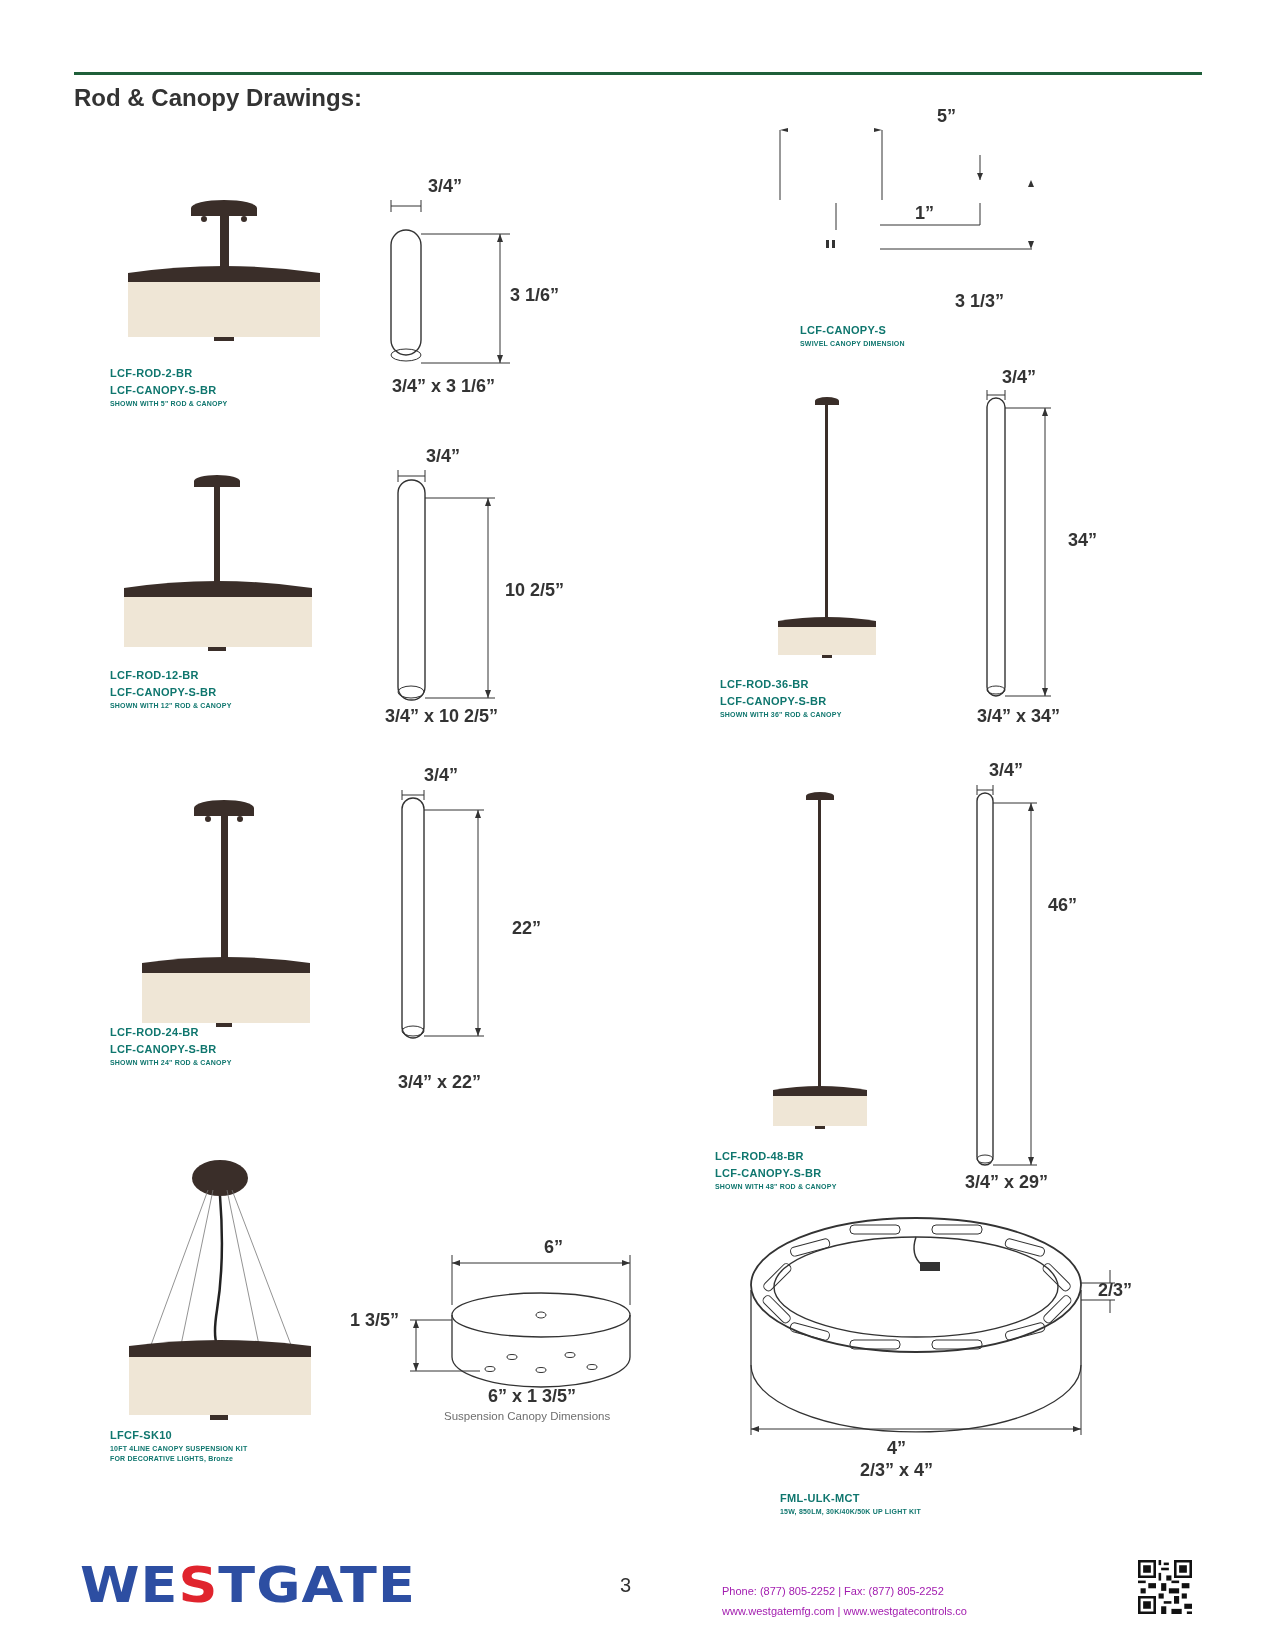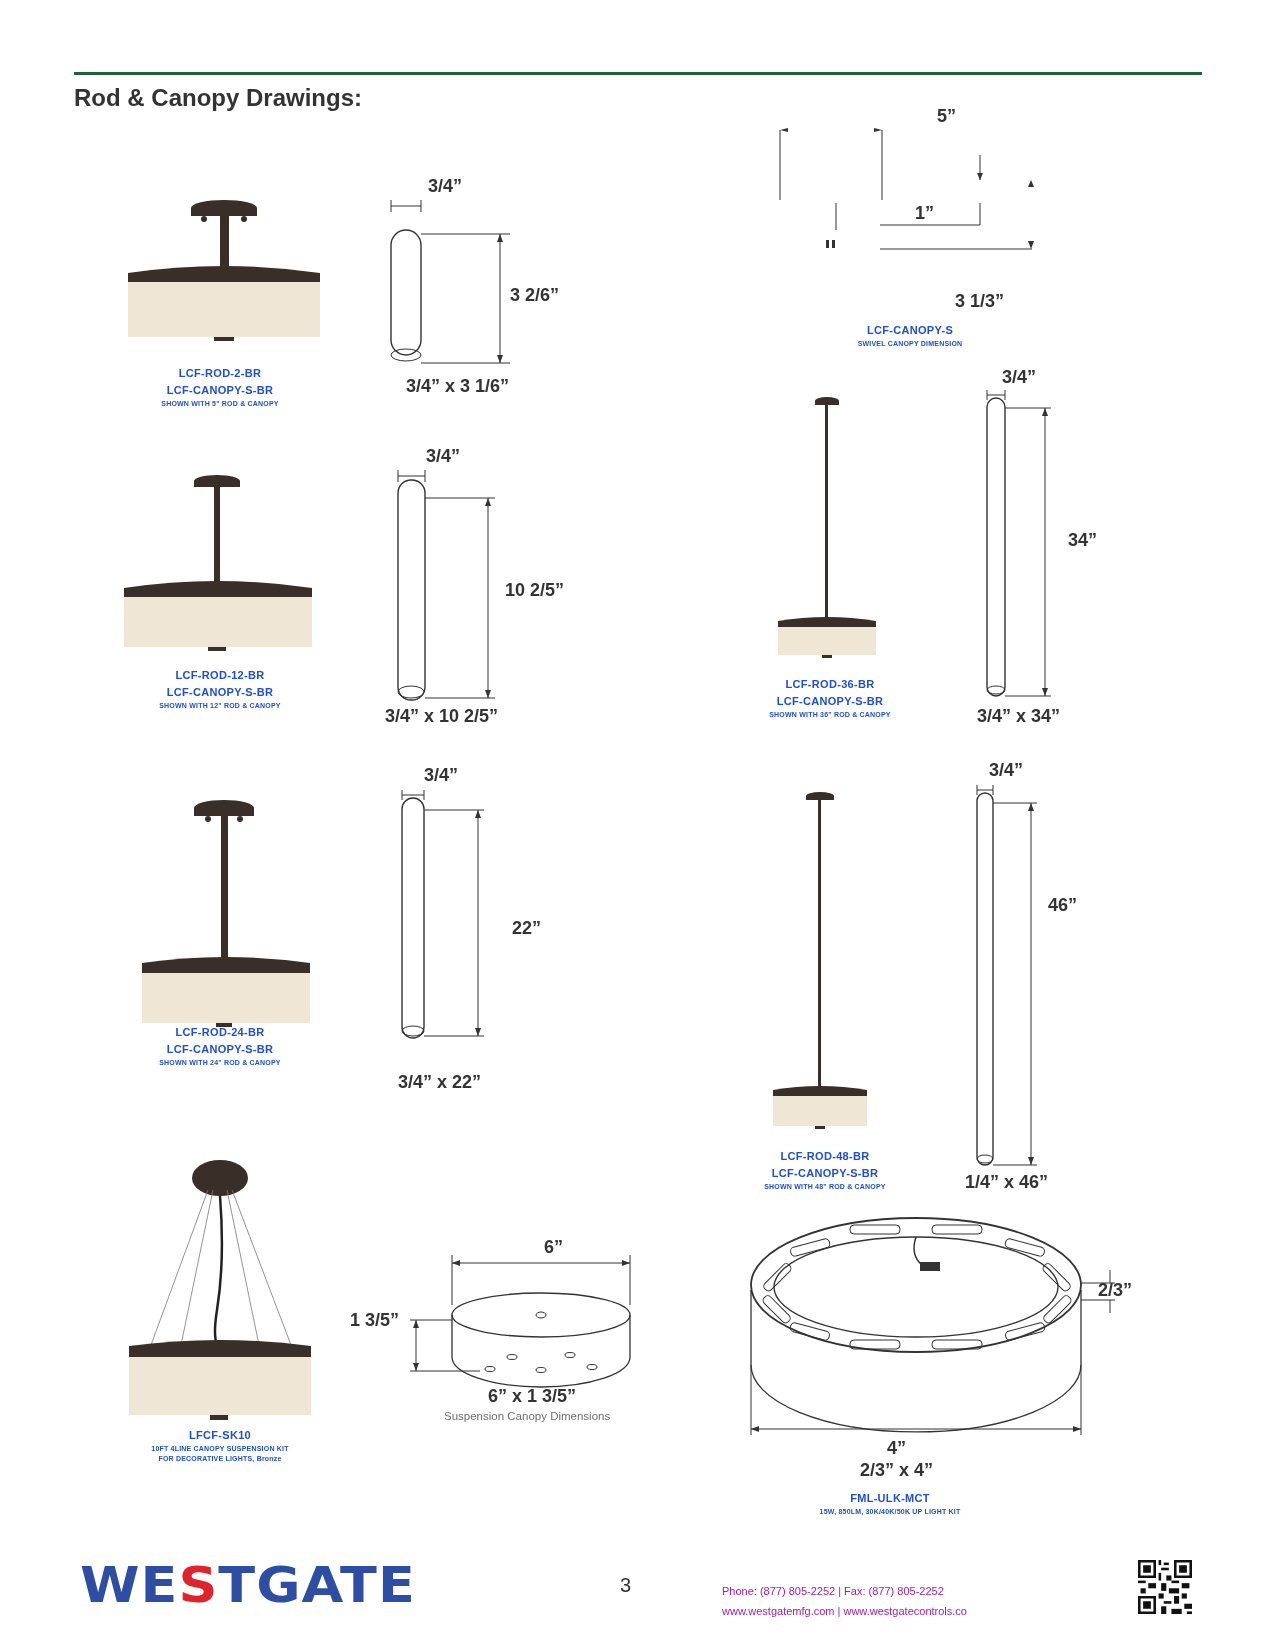--- a/index.html
+++ b/index.html
@@ -1,21 +1,21 @@
 <!DOCTYPE html>
 <html><head>
 <meta charset="utf-8">
 <style>
   html, body { margin:0; padding:0; background:#ffffff; }
   body { width:1275px; height:1650px; position:relative; overflow:hidden; font-family:"Liberation Sans", sans-serif; color:#2e2e2e; }
   .abs { position:absolute; }
   .rule { left:74px; top:72px; width:1128px; height:3px; background:#1f5f3a; }
   .title { left:74px; top:84px; font-size:24px; font-weight:bold; color:#333; white-space:nowrap; }
   .dim { font-size:18px; font-weight:bold; color:#333; white-space:nowrap; }
-  .cap { position:absolute; text-align:center; color:#1d4ed8; font-weight:bold; }
+  .cap { position:absolute; color:#0f766e; font-weight:bold; }
   .cap .l1 { font-size:11px; line-height:17px; letter-spacing:0.3px; }
   .cap .l3 { font-size:7px; line-height:10px; letter-spacing:0.2px; font-weight:bold; }
   .sub { font-size:11.5px; color:#6e6e6e; white-space:nowrap; }
   svg { position:absolute; overflow:visible; }
   .logo { left:80px; top:1556px; font-size:54px; font-weight:bold; color:#2d4ea2; letter-spacing:1px; font-family:"DejaVu Sans", sans-serif; transform:scaleY(0.92); transform-origin:left top; white-space:nowrap; }
   .logo .s { color:#e0242d; }
   .page { left:620px; top:1574px; font-size:20px; color:#333; }
   .contact { left:722px; top:1566px; font-size:11px; color:#a21caf; line-height:20px; white-space:nowrap;margin-top:15px; }
   .qr { left:1138px; top:1560px; width:54px; height:54px; }
 </style>
@@ -46,22 +46,22 @@
   <line x1="6" y1="0" x2="6" y2="12" stroke="#333"></line>
     <line x1="36" y1="0" x2="36" y2="12" stroke="#333"></line>
   <line x1="6" y1="6" x2="36" y2="6" stroke="#333"></line>
   <rect x="6" y="30" width="30" height="125" rx="15" fill="none" stroke="#333" stroke-width="1.4"></rect>
   <ellipse cx="21" cy="155" rx="15" ry="6" fill="none" stroke="#333"></ellipse>
   <line x1="36" y1="34" x2="125" y2="34" stroke="#333"></line>
   <line x1="36" y1="163" x2="125" y2="163" stroke="#333"></line>
   <line x1="115" y1="34" x2="115" y2="163" stroke="#333"></line>
   <path d="M112 42 L115 34 L118 42 Z M112 155 L115 163 L118 155 Z" fill="#333"></path>
 </svg>
-<div class="abs dim" style="left:510px;top:285px;">3 2/6”</div>
-<div class="abs dim" style="left:392px;top:376px;margin-left:14px;">3/4” x 3 1/6”</div>
+<div class="abs dim" style="left:510px;top:285px;">3 1/6”</div>
+<div class="abs dim" style="left:392px;top:376px;">3/4” x 3 1/6”</div>
 
 <svg style="left:120px;top:470px" width="200" height="180">
   <ellipse cx="97" cy="11" rx="23" ry="6" fill="#3a2e29"></ellipse>
   <rect x="74" y="11" width="46" height="6" fill="#3a2e29"></rect>
   <rect x="94" y="17" width="6" height="100" fill="#3a2e29"></rect>
   <path d="M4 118 Q97 104 192 118 L192 127 L4 127 Z" fill="#3a2e29"></path>
   <rect x="4" y="127" width="188" height="50" fill="#efe6d6"></rect>
   <rect x="88" y="177" width="18" height="4" fill="#3a2e29"></rect>
 </svg>
 <div class="cap" style="left:110px;top:667px;width:220px;">
@@ -228,21 +228,21 @@
     <line x1="18" y1="0" x2="18" y2="10" stroke="#333"></line>
   <line x1="2" y1="5" x2="18" y2="5" stroke="#333"></line>
   <rect x="2" y="8" width="16" height="372" rx="8" fill="none" stroke="#333" stroke-width="1.4"></rect>
   <ellipse cx="10" cy="374" rx="8" ry="4" fill="none" stroke="#333"></ellipse>
   <line x1="18" y1="18" x2="62" y2="18" stroke="#333"></line>
   <line x1="18" y1="380" x2="62" y2="380" stroke="#333"></line>
   <line x1="56" y1="18" x2="56" y2="380" stroke="#333"></line>
   <path d="M53 26 L56 18 L59 26 Z M53 372 L56 380 L59 372 Z" fill="#333"></path>
 </svg>
 <div class="abs dim" style="left:1048px;top:895px;">46”</div>
-<div class="abs dim" style="left:965px;top:1172px;">1/4” x 46”</div>
+<div class="abs dim" style="left:965px;top:1172px;">3/4” x 29”</div>
 
 <svg style="left:720px;top:1215px" width="400" height="225">
   <ellipse cx="196" cy="70" rx="165" ry="67" fill="none" stroke="#333" stroke-width="1.8"></ellipse>
   <ellipse cx="196" cy="72" rx="142" ry="50" fill="none" stroke="#333" stroke-width="1.4"></ellipse>
   <path d="M31 75 L31 150 A165 67 0 0 0 361 150 L361 75" fill="none" stroke="#333" stroke-width="1.3"></path>
   <line x1="31" y1="150" x2="31" y2="220" stroke="#333"></line>
   <line x1="361" y1="150" x2="361" y2="220" stroke="#333"></line>
   <line x1="31" y1="214" x2="361" y2="214" stroke="#333"></line>
   <path d="M39 211 L31 214 L39 217 Z M353 211 L361 214 L353 217 Z" fill="#333"></path>
   <g fill="none" stroke="#333" stroke-width="1">

